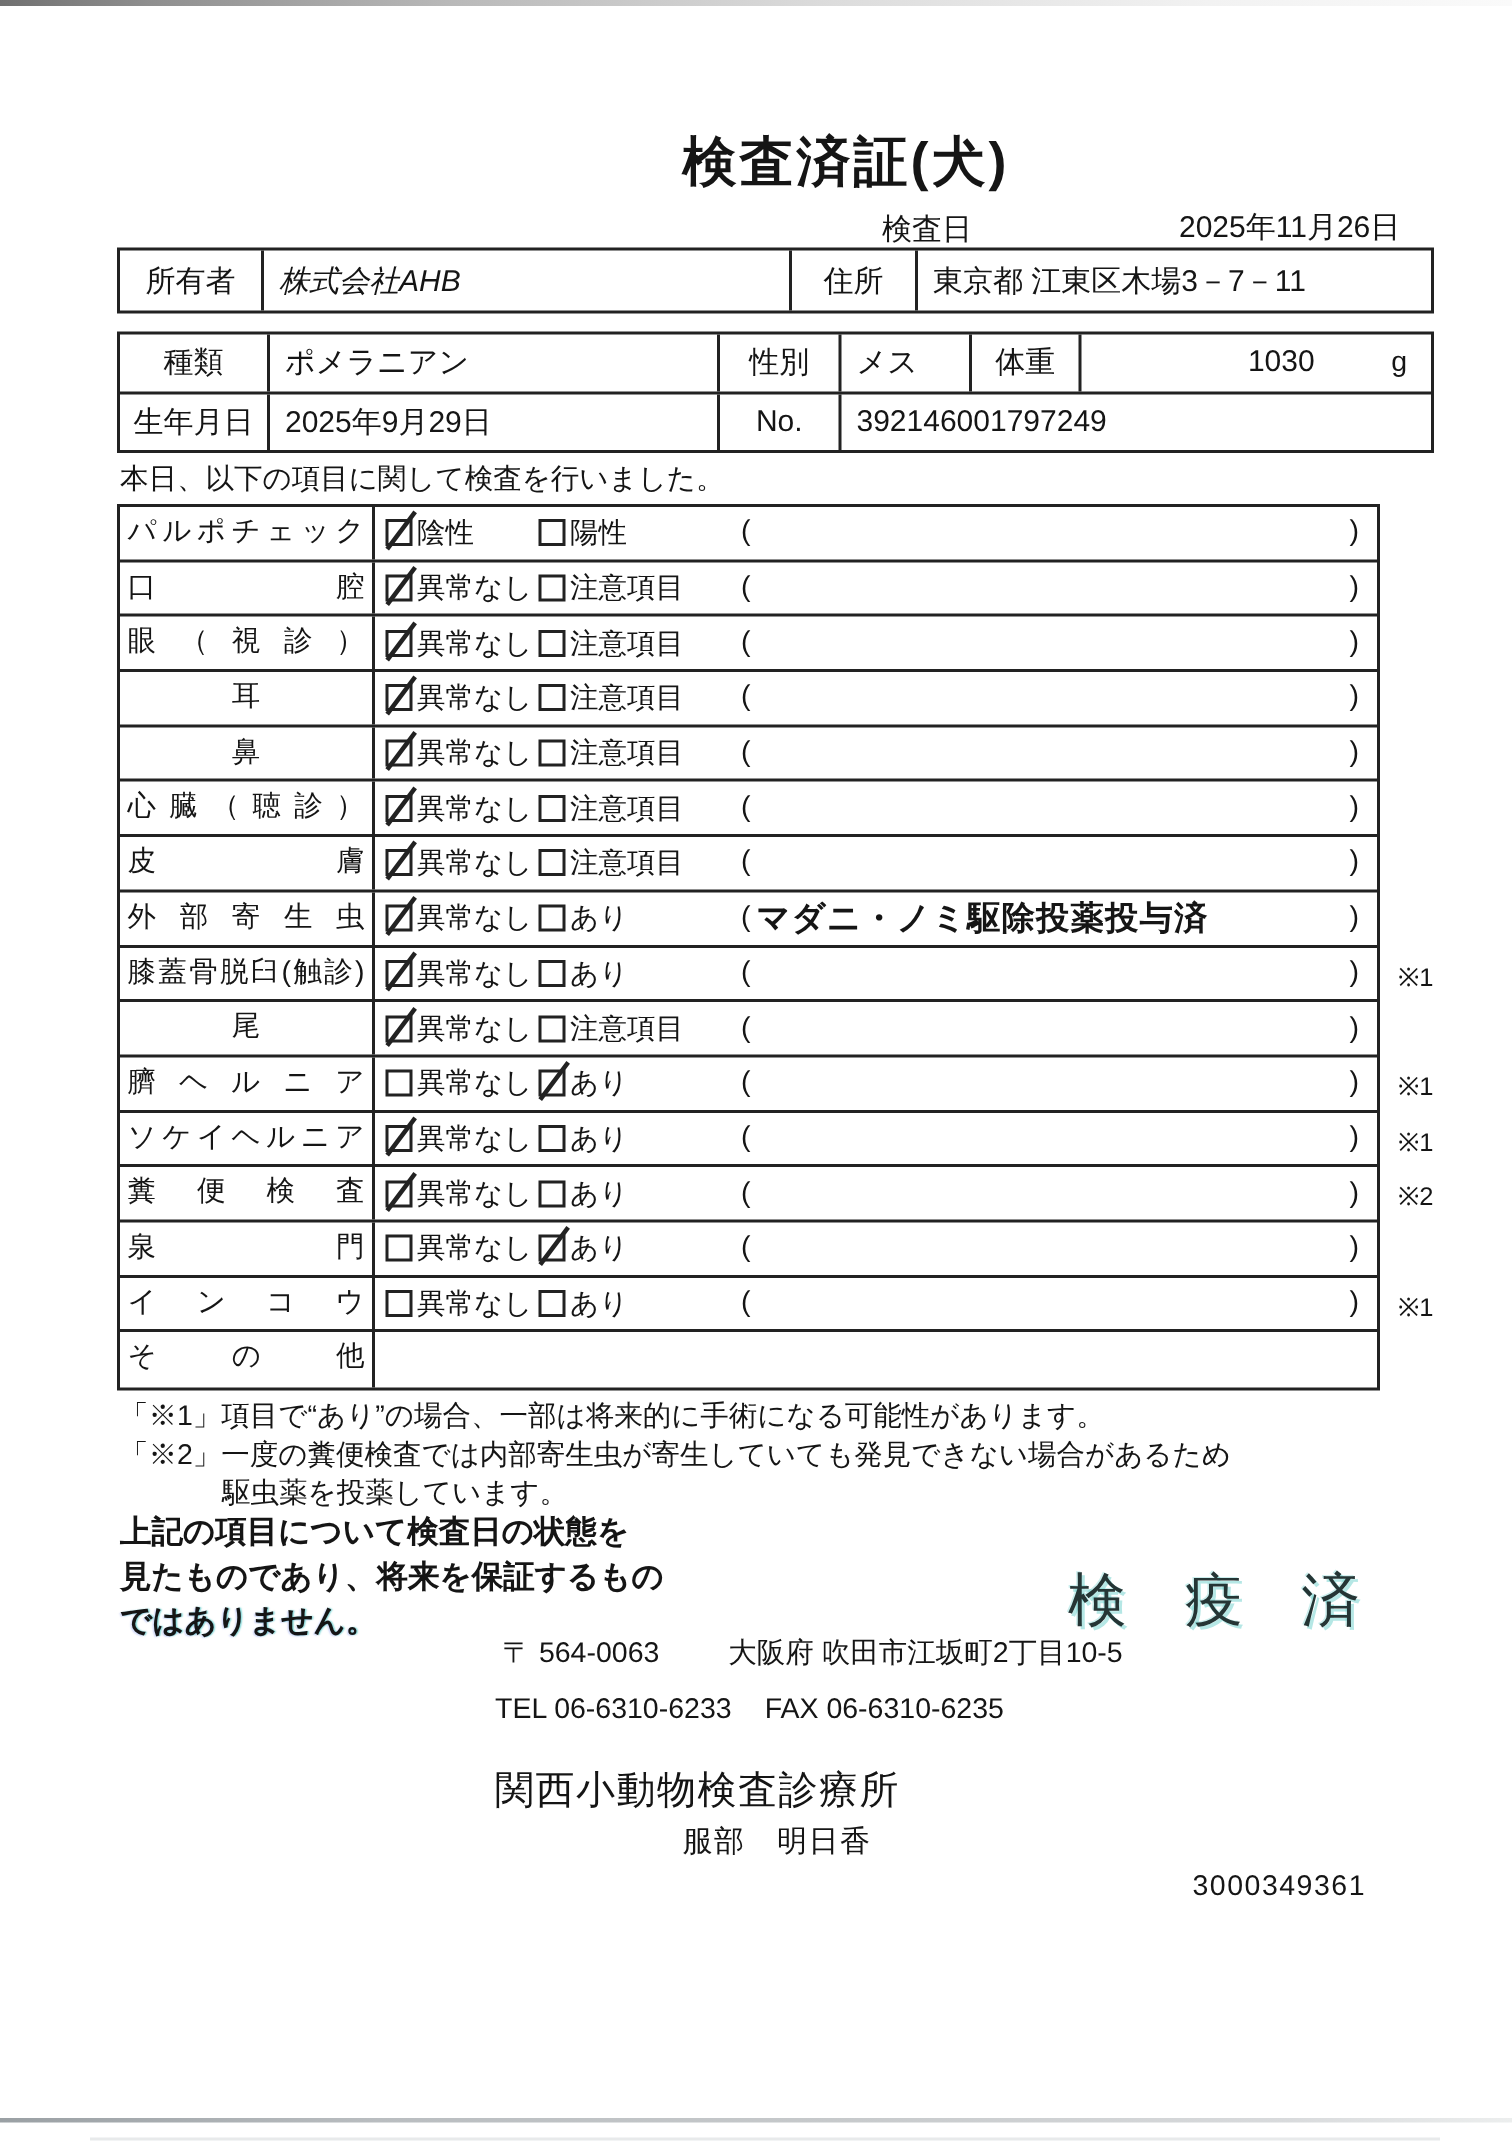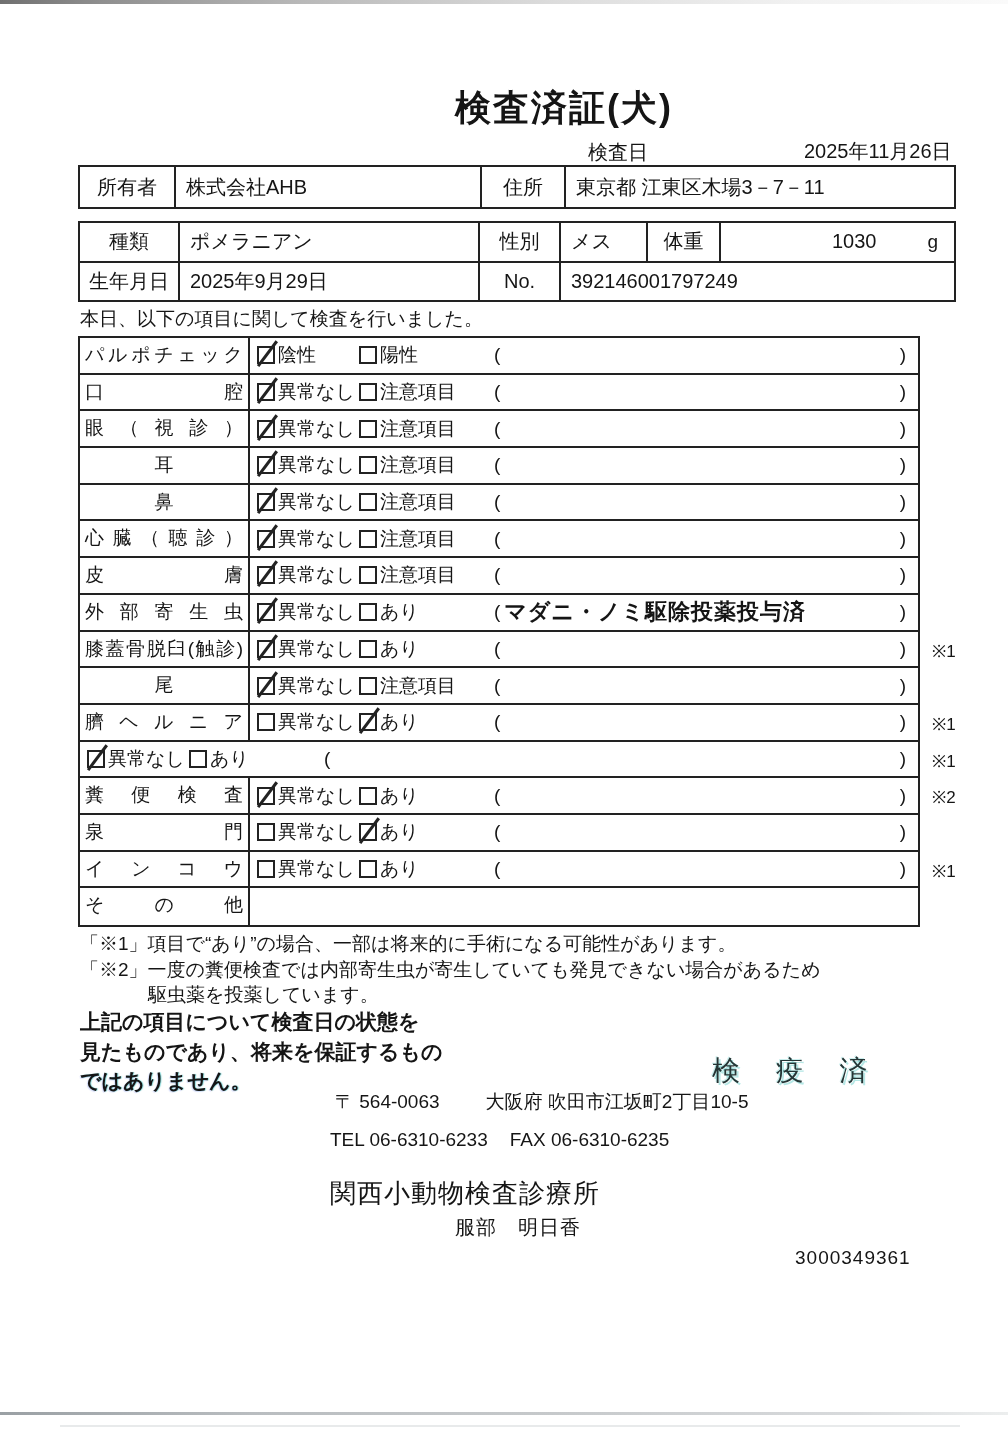--- a/index.html
+++ b/index.html
@@ -8,34 +8,34 @@
   .abs{position:absolute;}
   
   .scan-top{left:0;top:0;width:1008px;height:4px;
     background:linear-gradient(to right,#707070 0%,#8f8f8f 10%,#b9b9b9 30%,#dcdcdc 55%,#f2f2f2 80%,#fafafa 100%);}
   .scan-bottom{left:0;top:1412px;width:1008px;height:3px;
     background:linear-gradient(to right,#9aa0a4 0%,#b9bdc0 25%,#c6c9cb 55%,#d8dadc 85%,#eceeee 100%);}
   .scan-bottom2{left:60px;top:1425px;width:900px;height:2px;background:#e8eaeb;}
 
   .title{left:0;top:84px;width:1128px;text-align:center;font-size:36px;font-weight:bold;letter-spacing:2px;}
   .insp-date-label{left:588px;top:139px;font-size:20px;}
-  .insp-date-value{left:804px;top:138px;font-size:20px;}
+  .insp-date-value{left:786px;top:138px;font-size:20px;}
 
   
   .btable{border:2.5px solid #222;display:flex;background:#fff;box-sizing:border-box;}
   .btable .cell{box-sizing:border-box;border-right:2px solid #222;display:flex;align-items:center;font-size:20px;}
   .btable .cell:last-child{border-right:none;}
   .cell.lab{justify-content:center;}
   .cell.val{padding-left:10px;}
   .t1{left:78px;top:165px;width:878px;height:44px;}
   .t2{left:78px;top:221px;width:878px;height:81px;flex-direction:column;}
   .t2 .trow{display:flex;flex:1;box-sizing:border-box;}
   .t2 .trow:first-child{border-bottom:2px solid #222;}
   .t2 .cell{height:100%;}
-  .w-owner{width:96px;} .w-ownerv{width:306px;} .w-addr{width:84px;} .w-addrv{flex:1;}
+  .w-owner{width:96px;} .w-ownerv{width:352px;font-style:italic;} .w-addr{width:84px;} .w-addrv{flex:1;}
   .w-a{width:100px;} .w-b{width:300px;} .w-c{width:81px;} .w-d{width:87px;} .w-e{width:73px;} .w-f{flex:1;}
   .weight-cell{justify-content:flex-end;padding-right:16px;gap:37px;}
   .weight-unit{margin-left:14px;font-size:19px;}
 
   .intro{left:80px;top:306px;font-size:19px;}
 
   
   .itable{left:78px;top:336px;width:842px;border:2.5px solid #222;box-sizing:border-box;background:#fff;}
   .irow{display:flex;height:36.7px;box-sizing:border-box;border-bottom:2px solid #222;position:relative;}
   .irow:last-child{border-bottom:none;}
@@ -55,22 +55,22 @@
   .paren .ptext.big{font-size:22px;font-weight:bold;letter-spacing:1px;}
   .note{position:absolute;left:852px;top:7px;font-size:17px;white-space:nowrap;}
   .hidden{visibility:hidden;}
 
   .fn{left:80px;font-size:19px;}
   .fn1{top:931px;} .fn2{top:957px;} .fn2b{left:148px;top:982px;}
 
   .disclaimer{left:80px;top:1007px;font-size:21px;font-weight:bold;line-height:29.5px;}
   .disclaimer .tinted{text-shadow:1px 0 1px rgba(0,175,175,0.45), -1px 1px 1px rgba(90,120,230,0.25);}
 
-  .stamp{left:712px;top:1040px;font-size:28px;letter-spacing:14px;color:#253535;
-         text-shadow:2px 2px 0 rgba(70,195,190,0.4), -1px -1px 0 rgba(70,195,190,0.28);margin-top:12px;}
+  .stamp{left:712px;top:1040px;font-size:39px;letter-spacing:14px;color:#253535;
+         text-shadow:2px 2px 0 rgba(70,195,190,0.4), -1px -1px 0 rgba(70,195,190,0.28);}
   .postal{left:335px;top:1089px;font-size:19px;}
   .postal .gap{display:inline-block;width:46px;}
   .telline{left:330px;top:1129px;font-size:19px;}
   .telline .gap{display:inline-block;width:22px;}
   .clinic{left:330px;top:1176px;font-size:26px;letter-spacing:1px;}
   .vet{left:455px;top:1214px;font-size:20px;letter-spacing:1px;}
   .serial{left:795px;top:1247px;font-size:19px;letter-spacing:1px;}
 </style>
 </head>
 <body>
@@ -327,20 +327,21 @@
       <span class="paren">
         <span class="po">(</span>
         <span class="ptext"></span>
         <span class="pc">)</span>
       </span>
     </div>
     <span class="note">※1</span>
   </div>
 
   <div class="irow">
+    <div class="ilabel">ソケイヘルニア</div>
     <div class="icontent">
       <span class="opt opt1">
         <span class="cb checked"></span>
         <span>異常なし</span>
       </span>
       <span class="opt opt2">
         <span class="cb"></span>
         <span>あり</span>
       </span>
       <span class="paren">

